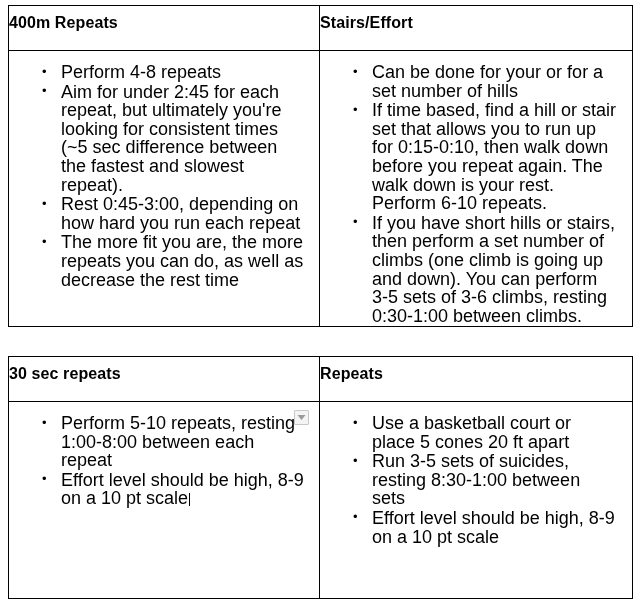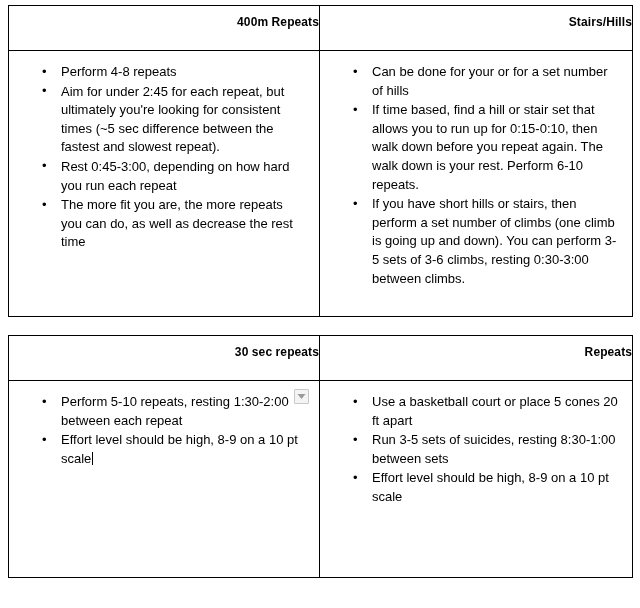--- a/index.html
+++ b/index.html
@@ -42,57 +42,57 @@
   #table-intervals {
     left: 8px;
     top: 5px;
     width: 624px;
   }
   #table-intervals .col-a { width: 311px; }
   #table-intervals .col-b { width: 313px; }
 
   #table-shortwork {
     left: 8px;
-    top: 335px;
+    top: 356px;
     width: 624px;
   }
   #table-shortwork .col-a { width: 311px; }
   #table-shortwork .col-b { width: 313px; }
 
   
   .hdr-cell {
     height: 44px;
     position: relative;
   }
   .hdr-title {
     display: block;
-    text-align: right;
+    text-align: left;
     font-weight: bold;
-    font-size: 12px;
+    font-size: 16px;
     line-height: 15px;
     padding-top: 9px;
     letter-spacing: 0.1px;
   }
 
   
   .body-cell {
     position: relative;
     padding: 0;
   }
   #table-intervals .body-cell { height: 265px; }
   #table-shortwork .body-cell { height: 196px; }
 
   .bullet-list {
     list-style: none;
     margin: 0;
     padding: 12px 14px 0 0;
   }
   .bullet-list li {
     position: relative;
-    font-size: 13px;
+    font-size: 18px;
     line-height: 18.6px;
     padding-left: 52px;
     margin: 0 0 1px 0;
     text-align: left;
   }
   .bullet-list li::before {
     content: "\2022";
     position: absolute;
     left: 33px;
     top: -0.5px;
@@ -135,37 +135,37 @@
     <colgroup>
       <col class="col-a">
         <col class="col-b">
     </colgroup>
     <tbody>
       <tr>
         <td class="hdr-cell">
           <span class="hdr-title">400m Repeats</span>
         </td>
         <td class="hdr-cell">
-          <span class="hdr-title">Stairs/Hills</span>
+          <span class="hdr-title">Stairs/Effort</span>
         </td>
       </tr>
       <tr>
         <td class="body-cell">
           <ul class="bullet-list">
             <li>Perform 4-8 repeats</li>
             <li>Aim for under 2:45 for each repeat, but ultimately you're looking for consistent times (~5 sec difference between the fastest and slowest repeat).</li>
             <li>Rest 0:45-3:00, depending on how hard you run each repeat</li>
             <li>The more fit you are, the more repeats you can do, as well as decrease the rest time</li>
           </ul>
         </td>
         <td class="body-cell">
           <ul class="bullet-list">
             <li>Can be done for your or for a set number of hills</li>
             <li>If time based, find a hill or stair set that allows you to run up for 0:15-0:10, then walk down before you repeat again. The walk down is your rest. Perform 6-10 repeats.</li>
-            <li>If you have short hills or stairs, then perform a set number of climbs (one climb is going up and down). You can perform 3-5 sets of 3-6 climbs, resting 0:30-3:00 between climbs.</li>
+            <li>If you have short hills or stairs, then perform a set number of climbs (one climb is going up and down). You can perform 3-5 sets of 3-6 climbs, resting 0:30-1:00 between climbs.</li>
           </ul>
         </td>
       </tr>
     </tbody>
   </table>
 
   <table class="wk-table" id="table-shortwork">
     <colgroup>
       <col class="col-a">
         <col class="col-b">
@@ -184,21 +184,21 @@
 
           <div class="cell-dropdown">
             <span>
               <svg width="9" height="7" viewBox="0 0 9 7" aria-hidden="true">
                 <polygon points="0.5,1 8.5,1 4.5,6" fill="#9a9a9a"></polygon>
               </svg>
             </span>
           </div>
 
           <ul class="bullet-list">
-            <li>Perform 5-10 repeats, resting 1:30-2:00 between each repeat</li>
+            <li>Perform 5-10 repeats, resting 1:00-8:00 between each repeat</li>
             <li><span>Effort level should be high, 8-9 on a 10 pt scale</span><span class="text-caret"></span></li>
           </ul>
         </td>
         <td class="body-cell">
           <ul class="bullet-list">
             <li>Use a basketball court or place 5 cones 20 ft apart</li>
             <li>Run 3-5 sets of suicides, resting 8:30-1:00 between sets</li>
             <li>Effort level should be high, 8-9 on a 10 pt scale</li>
           </ul>
         </td>

